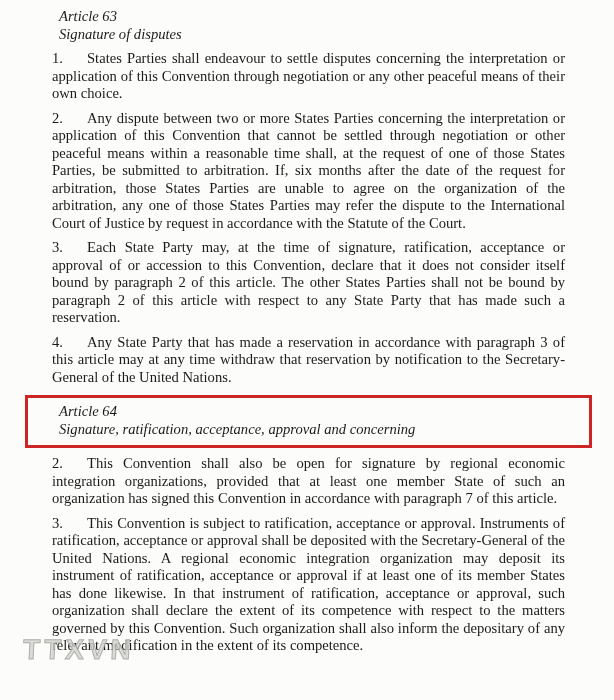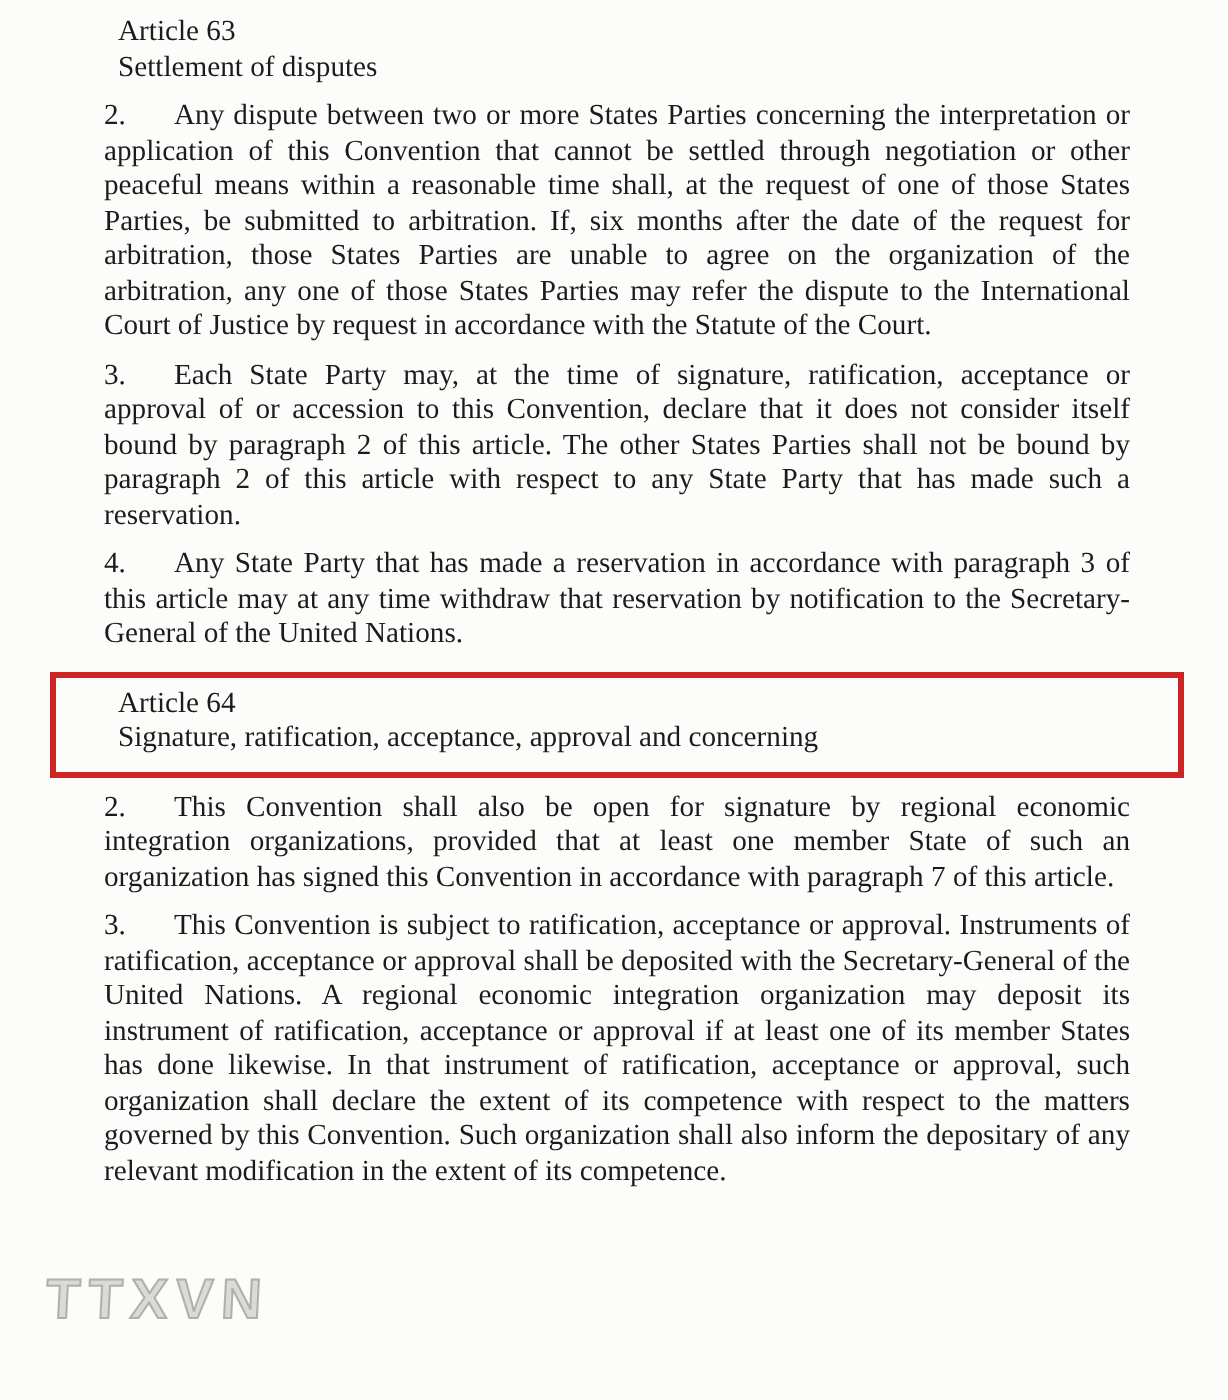--- a/index.html
+++ b/index.html
@@ -17,20 +17,21 @@
     line-height: 17.5px;
     color: #1b1b1b;
     overflow: hidden;
     box-sizing: border-box;
   }
   .content {
     padding: 8px 49px 0 52px;
     text-align: justify;
   }
   .art-heading {
+    font-style: italic;
     margin-left: 7px;
   }
   .art-heading div {
     margin: 0;
   }
   p.para {
     margin: 7px 0 0 0;
   }
   .pnum {
     display: inline-block;
@@ -60,23 +61,24 @@
   }
 </style>
 </head>
 <body>
 
 <div class="page">
   <div class="content">
 
     <div class="art-heading">
       <div>Article 63</div>
-      <div>Settlement of disputes</div>
+      <div>Signature of disputes</div>
     </div>
 
+    <p class="para"><span class="pnum">1.</span><span>States Parties shall endeavour to settle disputes concerning the interpretation or application of this Convention through negotiation or any other peaceful means of their own choice.</span></p>
 
     <p class="para"><span class="pnum">2.</span><span>Any dispute between two or more States Parties concerning the interpretation or application of this Convention that cannot be settled through negotiation or other peaceful means within a reasonable time shall, at the request of one of those States Parties, be submitted to arbitration. If, six months after the date of the request for arbitration, those States Parties are unable to agree on the organization of the arbitration, any one of those States Parties may refer the dispute to the International Court of Justice by request in accordance with the Statute of the Court.</span></p>
 
     <p class="para"><span class="pnum">3.</span><span>Each State Party may, at the time of signature, ratification, acceptance or approval of or accession to this Convention, declare that it does not consider itself bound by paragraph 2 of this article. The other States Parties shall not be bound by paragraph 2 of this article with respect to any State Party that has made such a reservation.</span></p>
 
     <p class="para"><span class="pnum">4.</span><span>Any State Party that has made a reservation in accordance with paragraph 3 of this article may at any time withdraw that reservation by notification to the Secretary-General of the United Nations.</span></p>
 
     <div class="red-box">
       <div class="art-heading">
         <div>Article 64</div>

